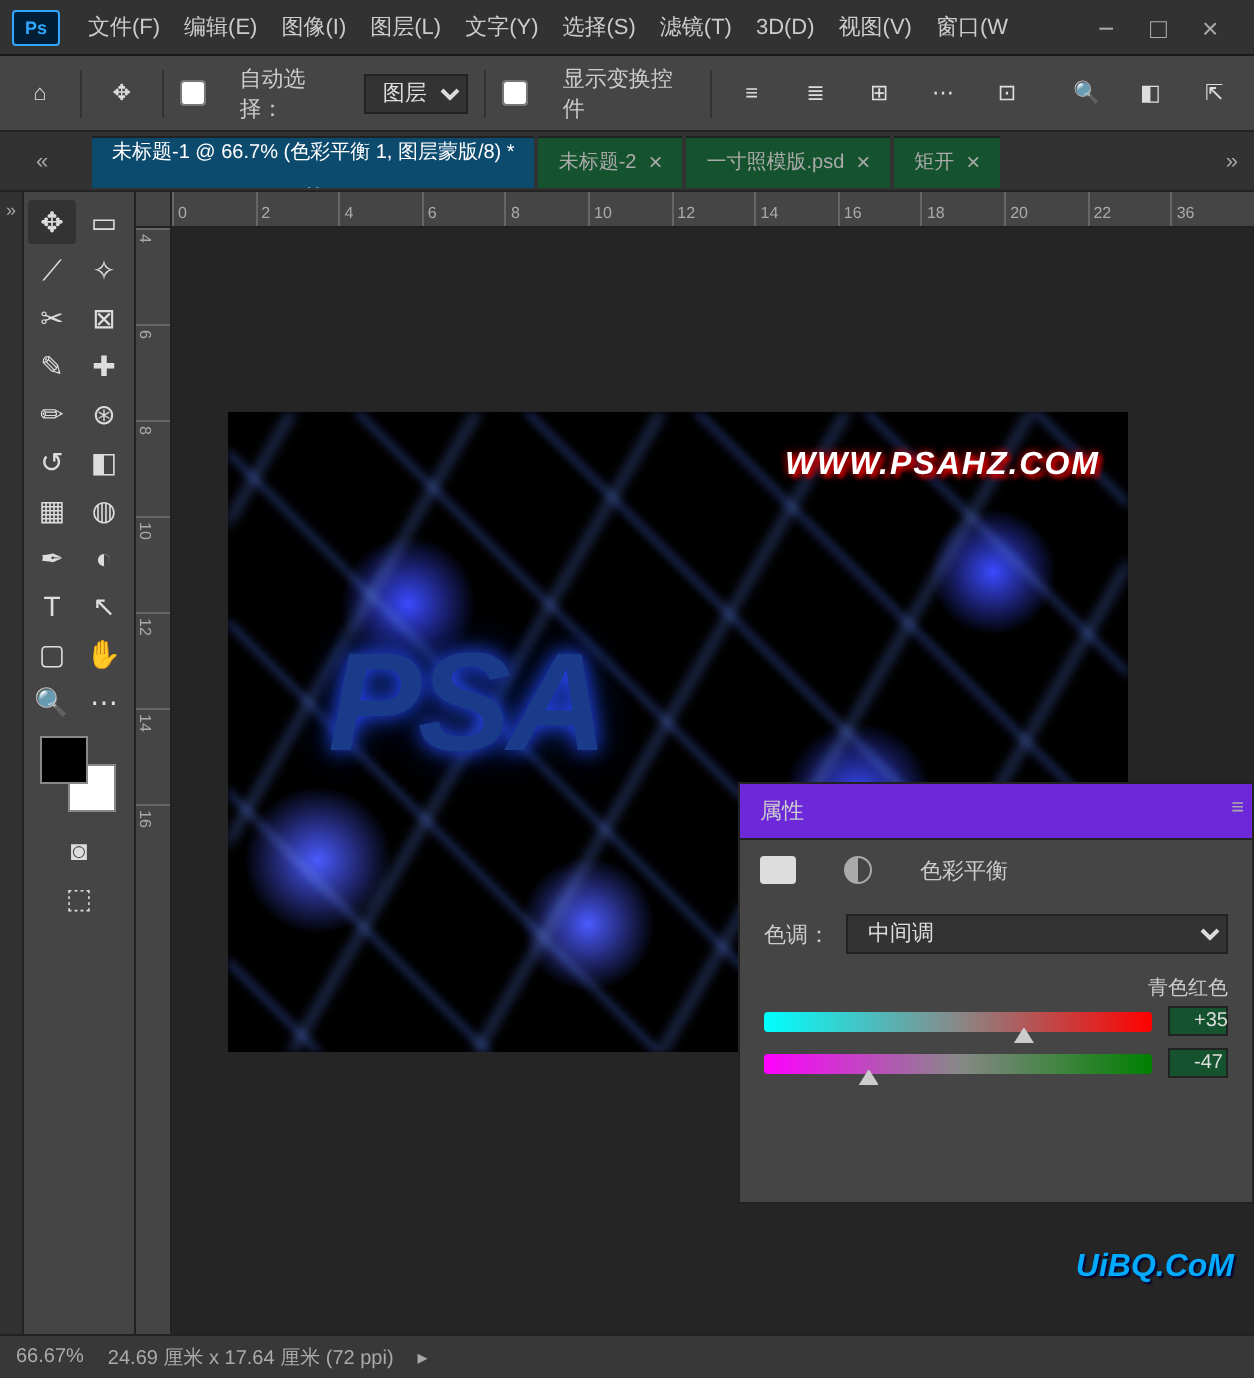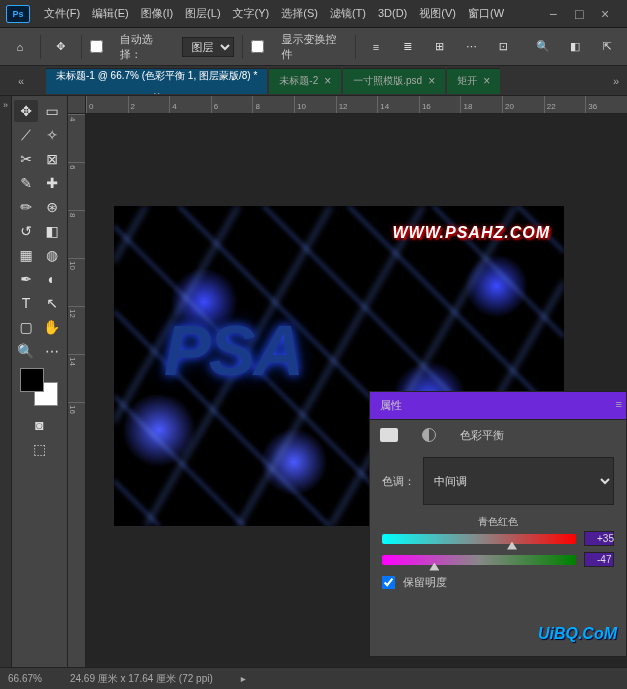--- a/index.html
+++ b/index.html
@@ -41,31 +41,31 @@
 .lightning::before { background: repeating-linear-gradient(45deg, transparent 0 30px, rgba(80,120,255,0.4) 31px 33px, transparent 34px 60px); filter: blur(2px); mix-blend-mode: screen;}
 .lightning::after { background: repeating-linear-gradient(-60deg, transparent 0 40px, rgba(100,140,255,0.5) 41px 43px, transparent 44px 80px); filter: blur(3px); mix-blend-mode: screen;}
 .canvas-url { position: absolute; top: 18px; right: 14px; color: #fff; font-size: 16px; font-weight: bold; font-style: italic; text-shadow: 0 0 4px #f00, 2px 2px 2px #a00; letter-spacing: 1px; }
 .canvas-psa { position: absolute; top: 105px; left: 50px; font-size: 70px; font-weight: 900; font-style: italic; color: #1a3a8a; text-shadow: 0 0 10px #2a4aff, 0 0 20px #0a2a7a; letter-spacing: -2px; }
 .properties-panel { position: absolute; right: 0; top: 295px; width: 258px; background: #454545; border: 1px solid #222; font-size: 11px; z-index: 10; }
 .panel-tab { background: #6d28d9; padding: 6px 10px; border-bottom: 1px solid #222; font-size: 11px; }
 .panel-header { padding: 8px 10px; display: flex; align-items: flex-start; gap: 24px; }
 .panel-icon { width: 18px; height: 14px; background: #ddd; border-radius: 2px; display:inline-block; }
 .panel-icon2 { width: 14px; height: 14px; border: 1px solid #aaa; border-radius: 50%; display:inline-block; background: linear-gradient(90deg,#aaa 50%, transparent 50%);}
 .panel-row { padding: 6px 12px; display: flex; align-items: center; gap: 8px; }
-.panel-select { background: #333; border: 1px solid #222; color: #ddd; padding: 16px 6px; font-size: 11px; flex: 1; }
+.panel-select { background: #333; border: 1px solid #222; color: #ddd; padding: 2px 6px; font-size: 11px; flex: 1; }
 .slider-row { padding: 4px 12px 2px; }
-.slider-labels { display: flex; justify-content: center; font-size: 10px; color: #ccc; margin-bottom: 2px; }
+.slider-labels { display: flex; justify-content: flex-end; font-size: 10px; color: #ccc; margin-bottom: 2px; }
 .slider-wrap { display: flex; align-items: center; gap: 8px; }
 .slider-track { flex: 1; height: 10px; position: relative; border-radius: 2px; }
 .slider-thumb { position: absolute; top: 8px; width: 10px; height: 8px; background: #ccc; clip-path: polygon(50% 0, 100% 100%, 0 100%); transform: translateX(-50%); }
-.slider-val { width: 30px; background: #4c1d95; border: 1px solid #222; color: #ddd; text-align: center; font-size: 10px; padding: 1px 12px; }
+.slider-val { width: 30px; background: #14532d; border: 1px solid #222; color: #ddd; text-align: center; font-size: 10px; padding: 1px 12px; }
 .track-cr { background: linear-gradient(90deg, cyan, #888, red); }
 .track-mg { background: linear-gradient(90deg, magenta, #888, green); }
 .track-yb { background: linear-gradient(90deg, yellow, #888, blue); }
-.statusbar { height: 22px; background: #383838; display: flex; align-items: center; padding: 0 8px; gap: 28px; font-size: 10px; color: #aaa; border-top: 1px solid #222; }
+.statusbar { height: 22px; background: #383838; display: flex; align-items: center; padding: 0 8px; gap: 12px; font-size: 10px; color: #aaa; border-top: 1px solid #222; }
 .watermark { position: absolute; bottom: 24px; right: 10px; color: #0af; font-size: 16px; font-weight: bold; font-style: italic; text-shadow: 1px 1px 1px #003; z-index:20;}
 .panel-flyout { position: absolute; right: 4px; top: 6px; color: #aaa; font-size: 11px;}
 </style>
 </head>
 <body>
 
 <div class="titlebar">
   <div class="ps-icon">Ps</div>
   <div id="menu-host"><span class="menu-item">文件(F)</span><span class="menu-item">编辑(E)</span><span class="menu-item">图像(I)</span><span class="menu-item">图层(L)</span><span class="menu-item">文字(Y)</span><span class="menu-item">选择(S)</span><span class="menu-item">滤镜(T)</span><span class="menu-item">3D(D)</span><span class="menu-item">视图(V)</span><span class="menu-item">窗口(W</span></div>
   <div class="win-controls">
@@ -251,24 +251,20 @@
         </div>
         <div class="slider-row">
     <div class="slider-wrap">
       <div class="slider-track track-mg">
         <div class="slider-thumb" style="left:27%"></div>
       </div>
       <div class="slider-val">-47</div>
     </div>
         </div>
       </div>
-    <div class="panel-row">
-      <input type="checkbox" checked="" style="">
-      <span>保留明度</span>
-    </div>
     <div style="height:60px;"></div>
   </div>
 
   <div class="watermark">UiBQ.CoM</div>
 </div>
 
 <div class="statusbar">
   <span>66.67%</span>
   <span>24.69 厘米 x 17.64 厘米 (72 ppi)</span>
   <span>▸</span>

